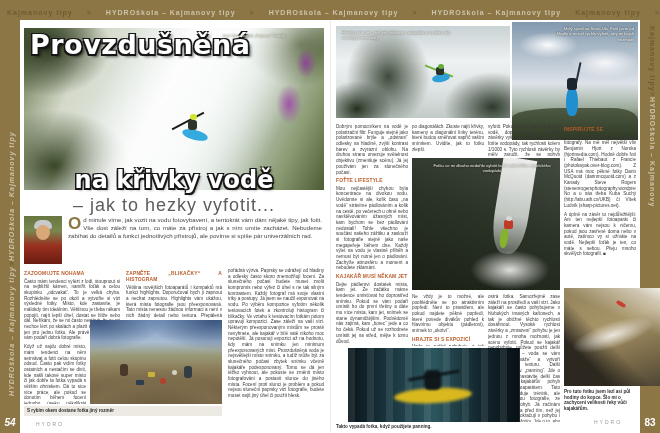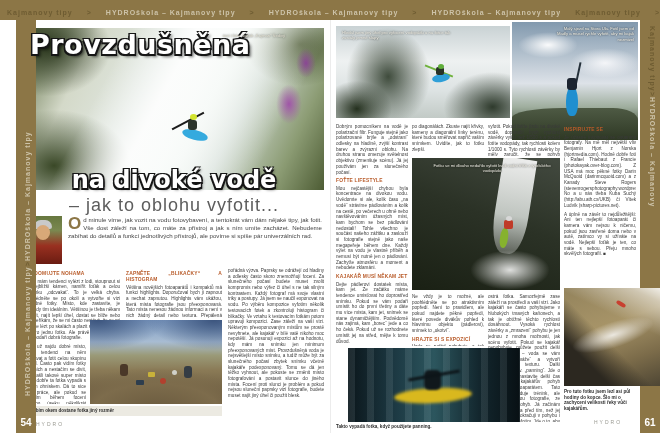--- a/index.html
+++ b/index.html
@@ -6,21 +6,21 @@
   html,body { width:660px; height:433px; }
   body { position:relative; width:660px; height:433px; overflow:hidden;
          font-family:"Liberation Sans", sans-serif; background:#ffffff; }
 
   
   .topbar { position:absolute; left:0; top:0; width:660px; height:20px; background:#8c7646;
             display:flex; align-items:center; overflow:hidden; white-space:nowrap; z-index:2; }
   .seg { font-size:7px; letter-spacing:1px; margin:0 7px; font-weight:bold; }
   .seg.dark { color:#6e5c32; } .seg.light { color:#cdc3a9; }
   .strip { position:absolute; top:20px; width:20px; height:413px; background:#8c7646; z-index:1; overflow:hidden; }
-  .strip.left { left:16px; } .strip.right { left:640px; }
+  .strip.left { left:0;font-style:italic; } .strip.right { left:640px; }
   .striptext { position:absolute; top:6px; left:3px; height:370px; overflow:hidden; }
   .striptext .seg { display:inline; }
   .vert-up { writing-mode:vertical-rl; transform:rotate(180deg); }
   .vert-dn { writing-mode:vertical-rl; }
   .pagenum { position:absolute; bottom:5px; left:0; width:20px; text-align:center;
              color:#ffffff; font-weight:bold; font-size:10px; z-index:6; }
   .footer-brand { position:absolute; font-size:5px; letter-spacing:2px; color:#9a9a92; z-index:6; }
 
   
   .bodytxt { font-size:4.6px; line-height:1.24; color:#3a3a3a; text-align:justify; }
@@ -170,37 +170,37 @@
   <span><span class="seg dark">Kajmanovy tipy</span><span class="seg dark">&gt;</span><span class="seg light">HYDROškola – Kajmanovy tipy</span><span class="seg dark">&gt;</span><span class="seg light">HYDROškola – Kajmanovy tipy</span><span class="seg dark">&gt;</span><span class="seg light">HYDROškola – Kajmanovy tipy</span></span>
   <span><span class="seg dark">Kajmanovy tipy</span><span class="seg dark">&gt;</span></span>
 </div>
 
 <div class="strip left">
   <div class="striptext vert-up"><span class="seg light">HYDROškola – Kajmanovy tipy</span><span class="seg dark">&gt;</span><span class="seg light">HYDROškola – Kajmanovy tipy</span></div>
   <div class="pagenum">54</div>
 </div>
 <div class="strip right">
   <div class="striptext vert-dn"><span class="seg dark">Kajmanovy tipy</span><span class="seg dark">&gt;</span><span class="seg light">HYDROškola – Kajmanovy</span></div>
-  <div class="pagenum">61</div>
+  <div class="pagenum">83</div>
 </div>
 <div class="divider"></div>
 
 <div class="photo" id="hero">
   <div class="shape flow"></div>
   <div class="shape flower1"></div>
   <div class="shape flower2"></div>
   <div class="shape paddle"></div>
   <div class="shape kayak"></div>
   <div class="shape pbody"></div>
   <div class="shape helmet"></div>
 </div>
 <div id="title">Provzdušněná</div>
 <div id="credit">text i foto: Jakub „Kajman“ Šedivý</div>
-<div id="sub-big">na divoké vodě</div>
-<div id="sub-small">– jak to oblohu vyfotit...</div>
+<div id="sub-big">na křivky vodě</div>
+<div id="sub-small">– jak to hezky vyfotit...</div>
 
 <div class="photo" id="portrait">
   <div class="shape helmet"></div>
   <div class="shape head"></div>
 </div>
 <div id="intro">
   <span class="dropcap">O</span><span>d minule víme, jak vozit na vodu fotovybavení, a tentokrát vám dám nějaké tipy, jak fotit. Vše dost záleží na tom, co máte za přístroj a jak s ním umíte zacházet. Nebudeme zabíhat do detailů a funkcí jednotlivých přístrojů, ale povíme si spíše pár univerzálních rad.</span>
 </div>
 
 <div class="col bodytxt" id="lp-col1">

